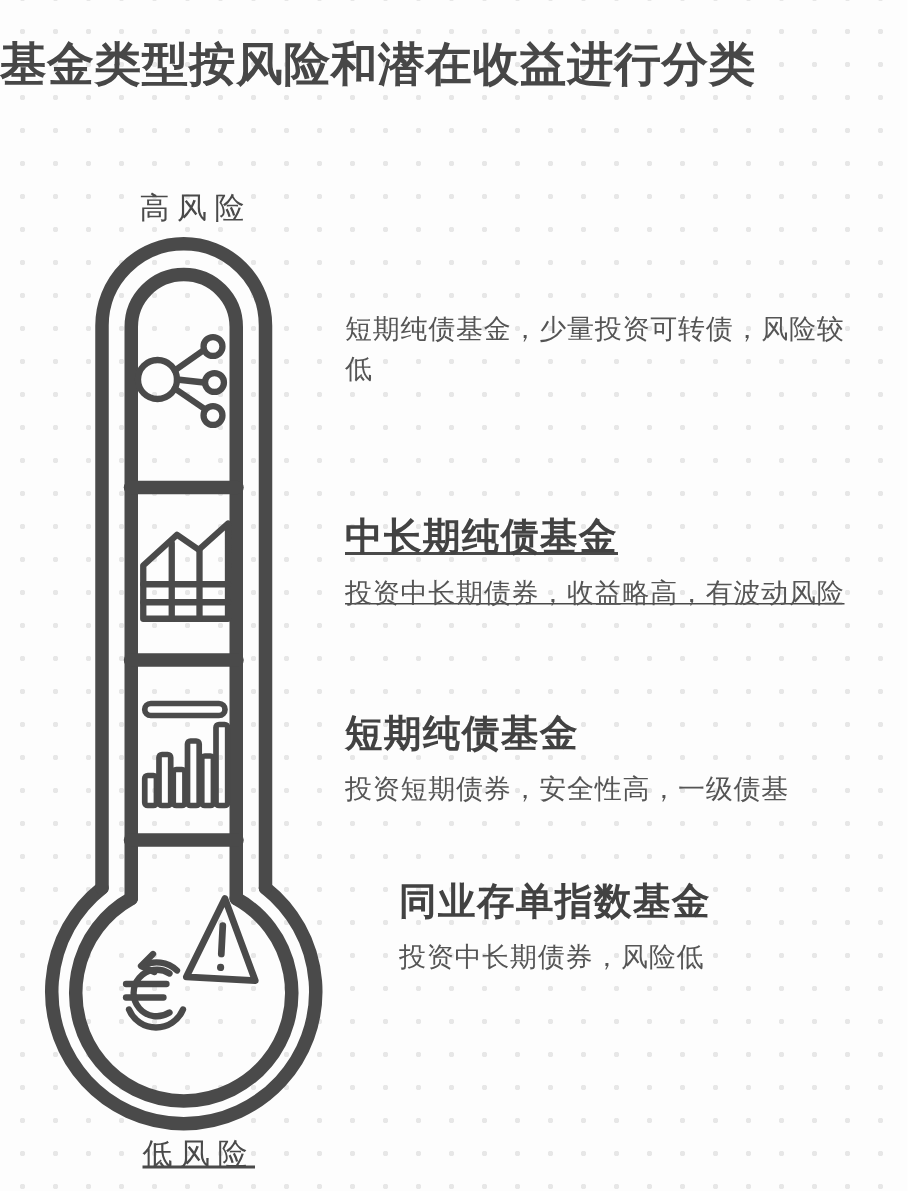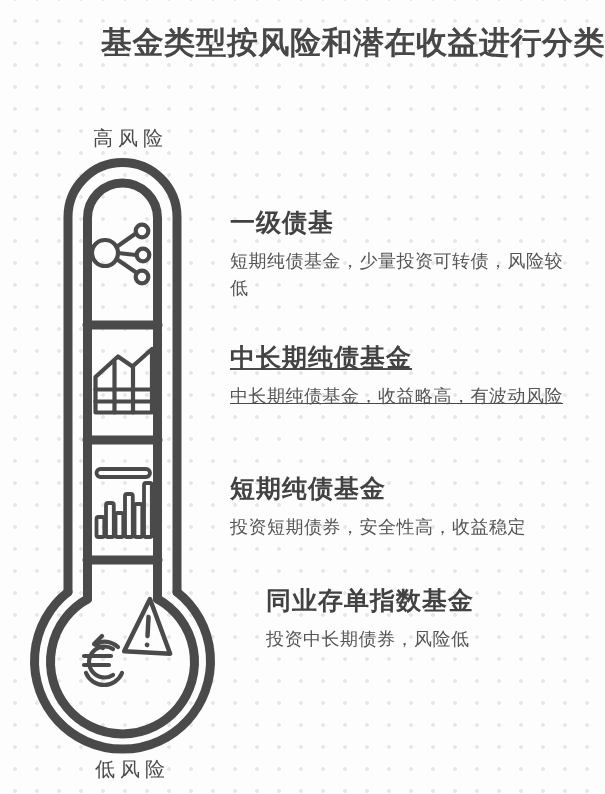--- a/index.html
+++ b/index.html
@@ -9,30 +9,30 @@
     background-color:#fdfdfd;
     background-image:radial-gradient(circle,#e7e7e7 1.7px,transparent 2px);
     background-size:22px 22px;
     background-position:4px 10px;
     font-family:"DejaVu Serif","Liberation Serif",serif;
     color:#4a4a4a;
     overflow:hidden;
   }
   .main-title{
     position:absolute;top:22px;left:0;width:100%;
-    margin:0;text-align:right;
+    margin:0;text-align:left;
     font-size:31px;font-weight:700;letter-spacing:0.5px;
     color:#474747;
   }
   .risk-label{
     position:absolute;
     font-size:20px;letter-spacing:5px;color:#4a4a4a;
   }
   .risk-label.high{left:93px;top:125px;}
-  .risk-label.low{left:95px;top:756px;}
+  .risk-label.low{left:95px;top:756px;text-decoration:underline;}
   .thermo-svg{position:absolute;left:0;top:0;}
   .section{position:absolute;left:230px;width:345px;}
   .section h2{
     margin:0 0 8px 0;
     font-size:25px;font-weight:700;letter-spacing:1px;
     line-height:33px;color:#424242;
   }
   .section p{
     margin:0;
     font-size:18px;letter-spacing:0.5px;line-height:27px;
@@ -108,32 +108,31 @@
     </g>
 
     <g stroke-width="4.5" transform="rotate(3 148 627)">
       <path d="M 148.5 599 L 171.5 652.5 L 125.5 652.5 Z"></path>
       <line x1="148" y1="617" x2="148" y2="636"></line>
       <circle cx="148" cy="645" r="2.4" fill="#4a4a4a" stroke="none"></circle>
     </g>
   </svg>
 
   <div class="section sec-1">
-    <h2>一级债基</h2>
     <p>短期纯债基金，少量投资可转债，风险较低</p>
   </div>
 
   <div class="section sec-2">
     <h2>中长期纯债基金</h2>
-    <p>中长期纯债基金，收益略高，有波动风险</p>
+    <p>投资中长期债券，收益略高，有波动风险</p>
   </div>
 
   <div class="section sec-3">
     <h2>短期纯债基金</h2>
-    <p>投资短期债券，安全性高，收益稳定</p>
+    <p>投资短期债券，安全性高，一级债基</p>
   </div>
 
   <div class="section sec-4">
     <h2>同业存单指数基金</h2>
     <p>投资中长期债券，风险低</p>
   </div>
 
 </div>
 
 </body></html>

